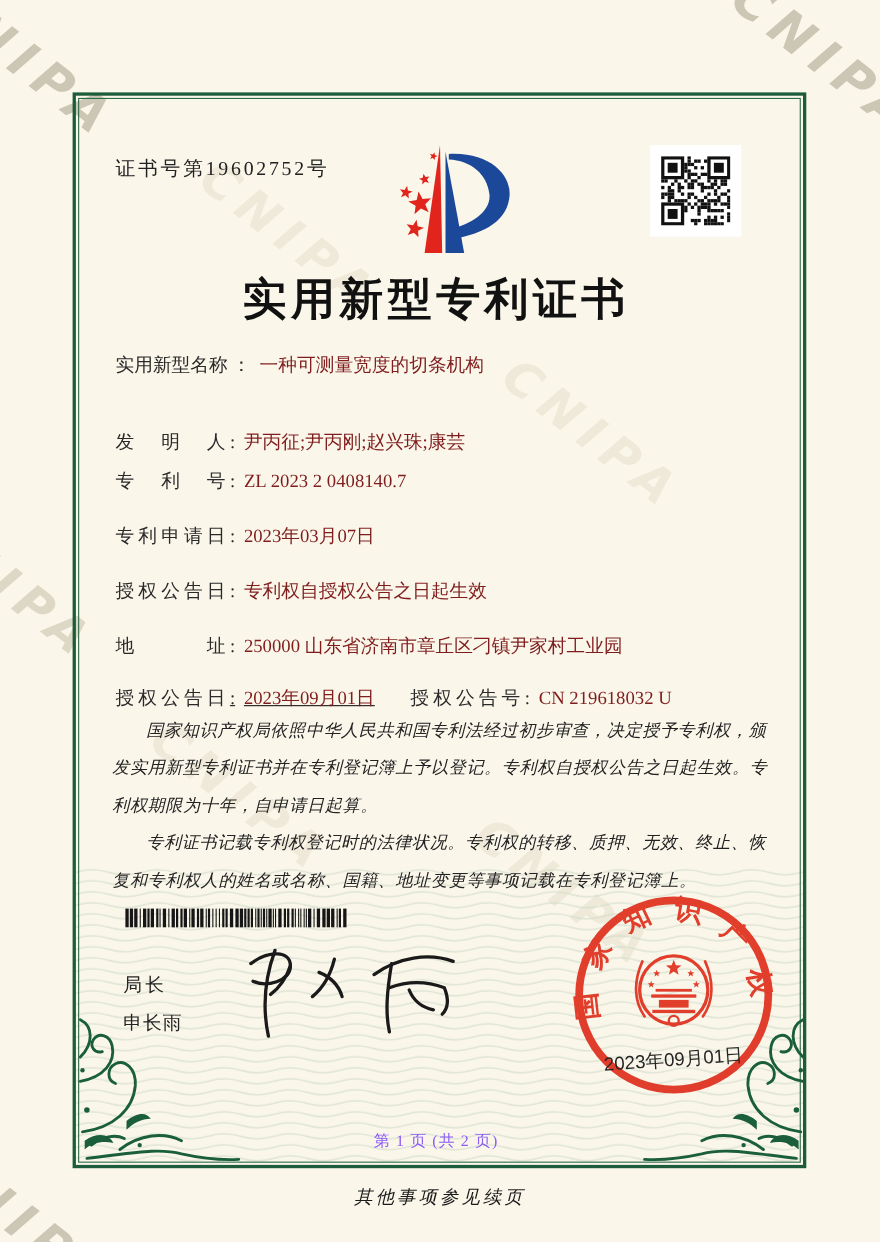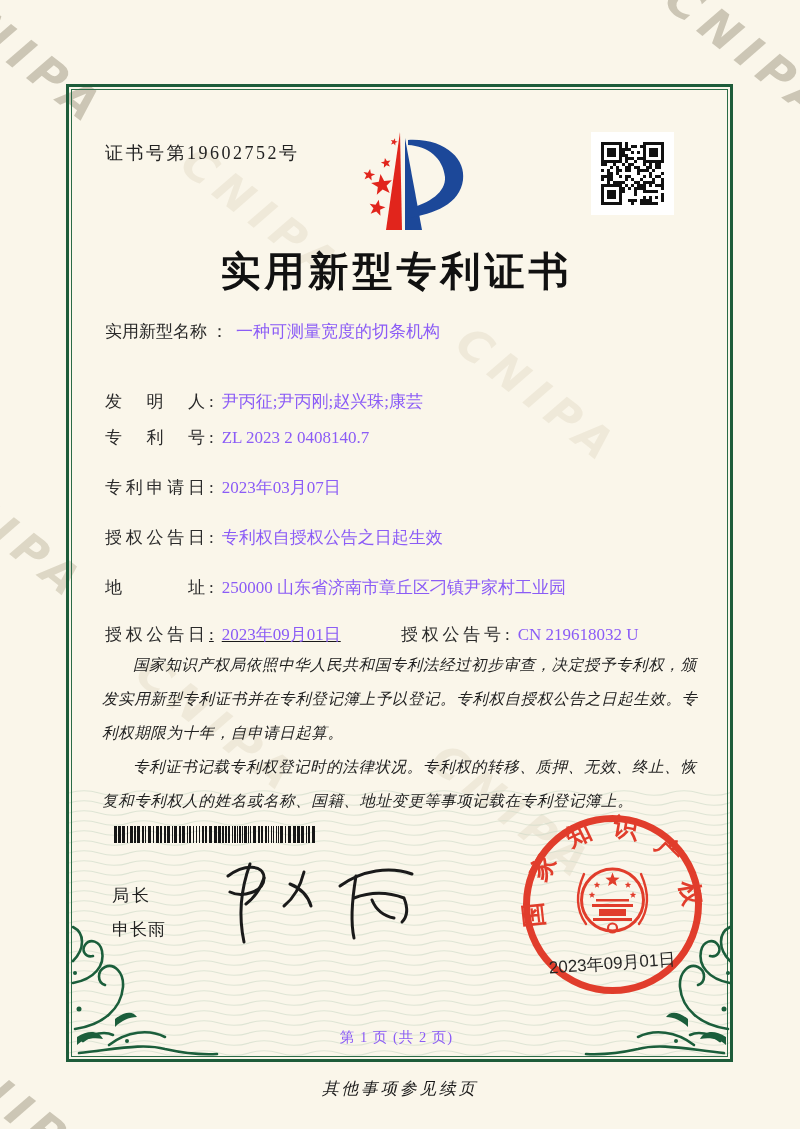--- a/index.html
+++ b/index.html
@@ -49,22 +49,22 @@
     text-align:center;font-size:40px;font-weight:bold;letter-spacing:4px;
     color:#111;
   }
   
   .fields{position:absolute;left:105px;top:320px;width:600px;z-index:3;font-size:17px;}
   .frow{position:absolute;left:0;white-space:nowrap;}
   .r0{top:0;} .r1{top:70px;} .r2{top:106px;} .r3{top:156px;} .r4{top:206px;} .r5{top:256px;} .r6{top:303px;text-decoration:underline;}
   .flabel{display:inline-block;width:100px;text-align:justify;text-align-last:justify;color:#2a2a2a;}
   .r0 .flabel{width:auto;text-align:center;text-align-last:auto;}
   .fcolon{margin:0 8px 0 4px;color:#2a2a2a;}
-  .fvalue{color:#8b5cf6;}
-  .grant2{position:absolute;left:296px;top:0;white-space:nowrap;}
+  .fvalue{color:#7f1d1d;}
+  .grant2{position:absolute;left:268px;top:0;white-space:nowrap;}
   
   .body-text{
     position:absolute;left:102px;top:648px;width:600px;z-index:3;
     font-size:15.5px;line-height:34px;letter-spacing:0.6px;
     font-style:italic;color:#222;
   }
   .body-text p{margin:0;text-indent:2em;}
   
   .barcode{
     position:absolute;left:114px;top:826px;width:206px;height:17px;z-index:3;

